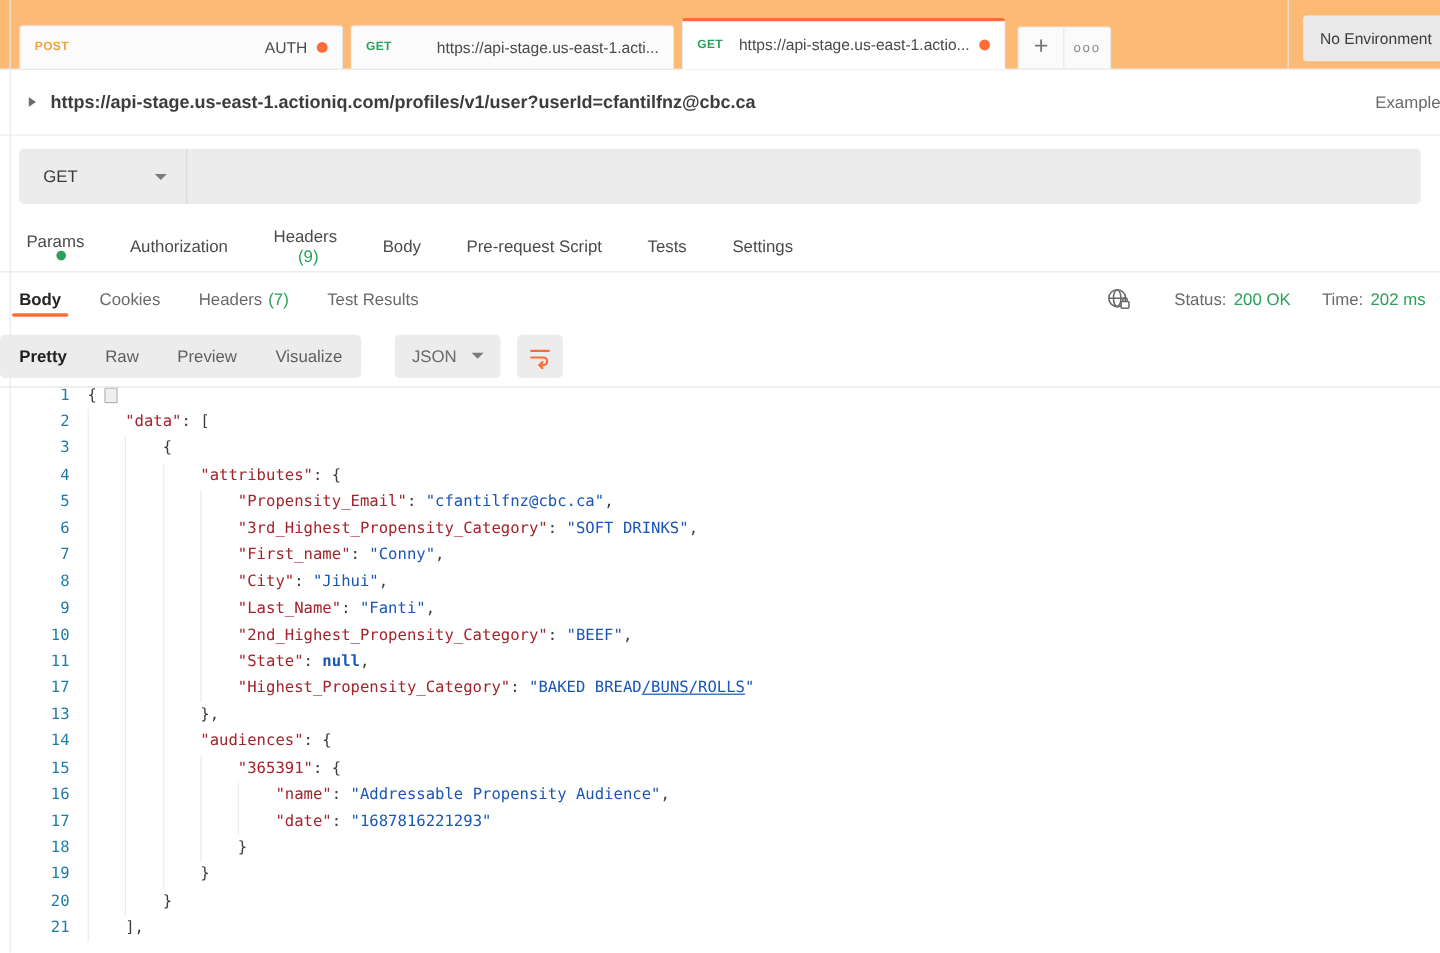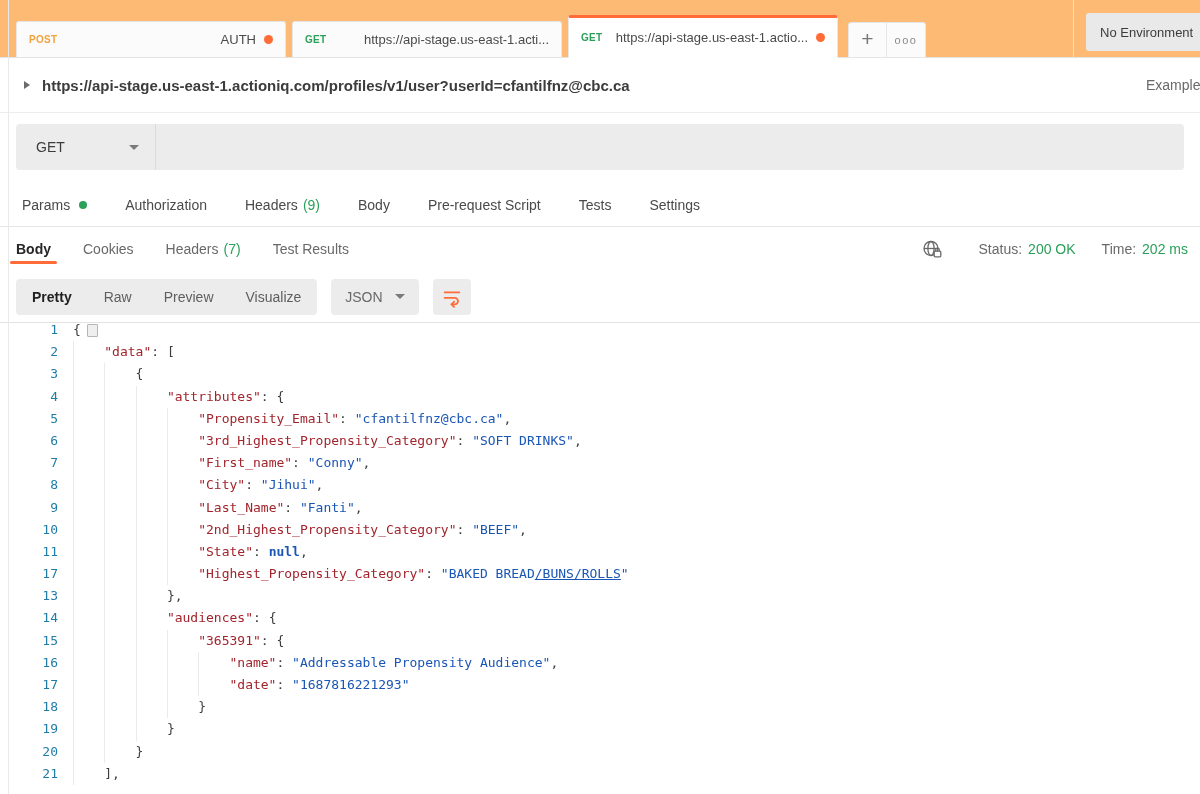--- a/index.html
+++ b/index.html
@@ -43,43 +43,43 @@
   .url-section{position:absolute;top:113px;height:71px;left:0;right:0;}
   .url-bar{position:absolute;left:16px;right:16px;top:11px;height:46px;background:#ececec;border-radius:4px;display:flex;align-items:center;}
   .method-select{width:140px;height:100%;display:flex;align-items:center;padding:0 16px 0 20px;box-sizing:border-box;
        border-right:1px solid #dbdbdb;font-size:14px;color:var(--txt-dark);}
   .caret{width:0;height:0;border-left:5px solid transparent;border-right:5px solid transparent;border-top:5px solid #7a7a7a;margin-left:auto;}
   .url-input{padding-left:16px;font-size:14px;color:#5e5e5e;white-space:nowrap;}
 
   
   .req-tabs{position:absolute;top:184px;height:43px;left:0;right:0;border-bottom:1px solid #e6e6e6;display:flex;
        align-items:center;padding-left:22px;box-sizing:border-box;}
-  .rtab{font-size:14px;color:#4a4a4a;margin-right:38px;display:flex;align-items:center;white-space:nowrap;}
+  .rtab{font-size:14px;color:#4a4a4a;margin-right:38px;display:flex;align-items:center;white-space:nowrap;flex-direction:column;}
   .rtab .count{color:var(--green);margin-left:5px;}
   .rtab .gdot{width:8px;height:8px;border-radius:50%;background:var(--green);margin-left:9px;}
 
   
   .resp-row{position:absolute;top:227px;height:44px;left:0;right:0;display:flex;align-items:stretch;
        padding:0 12px 0 10px;box-sizing:border-box;}
   .resp-tab{position:relative;font-size:14px;color:var(--txt-gray);padding:0 6px;margin-right:20px;display:flex;align-items:center;white-space:nowrap;}
   .resp-tab .count{color:var(--green);margin-left:5px;}
   .resp-tab.active{color:#262626;font-weight:700;}
   .resp-tab.active::after{content:"";position:absolute;left:0;right:0;bottom:7px;height:3px;background:var(--orange);border-radius:2px;}
   .resp-meta{margin-left:auto;display:flex;align-items:center;font-size:14px;color:var(--txt-gray);}
   .meta-label{margin-right:6px;}
   .meta-value{color:var(--green);}
   .meta-gap{width:26px;}
   .net-icon{margin-right:36px;display:flex;align-items:center;}
 
   
-  .view-row{position:absolute;top:271px;height:51px;left:0;right:0;display:flex;align-items:center;padding-left:16px;box-sizing:border-box;}
+  .view-row{position:absolute;top:271px;height:51px;left:0;right:0;display:flex;align-items:center;box-sizing:border-box;}
   .view-group{display:flex;background:#ececec;border-radius:4px;height:36px;align-items:center;}
   .vbtn{padding:0 16px;font-size:14px;color:#5e5e5e;height:100%;display:flex;align-items:center;}
   .vbtn.active{color:#212121;font-weight:700;}
-  .format-box{margin-left:14px;height:36px;background:#ececec;border-radius:4px;display:flex;align-items:center;
+  .format-box{margin-left:28px;height:36px;background:#ececec;border-radius:4px;display:flex;align-items:center;
        padding:0 14px;font-size:14px;color:var(--txt-gray);}
   .format-box .caret{margin-left:12px;}
   .wrap-box{margin-left:14px;width:38px;height:36px;background:#ececec;border-radius:4px;display:flex;align-items:center;justify-content:center;}
 
   
   .code-area{position:absolute;top:322px;bottom:0;left:0;right:0;border-top:1px solid var(--border);overflow:hidden;
        font-family:"DejaVu Sans Mono", monospace;font-size:13px;box-sizing:border-box;}
   .code-inner{margin-top:-4px;}
   .cl{display:flex;height:22.2px;line-height:22.2px;}
   .ln{width:58px;text-align:right;color:var(--ln-teal);flex:none;}

